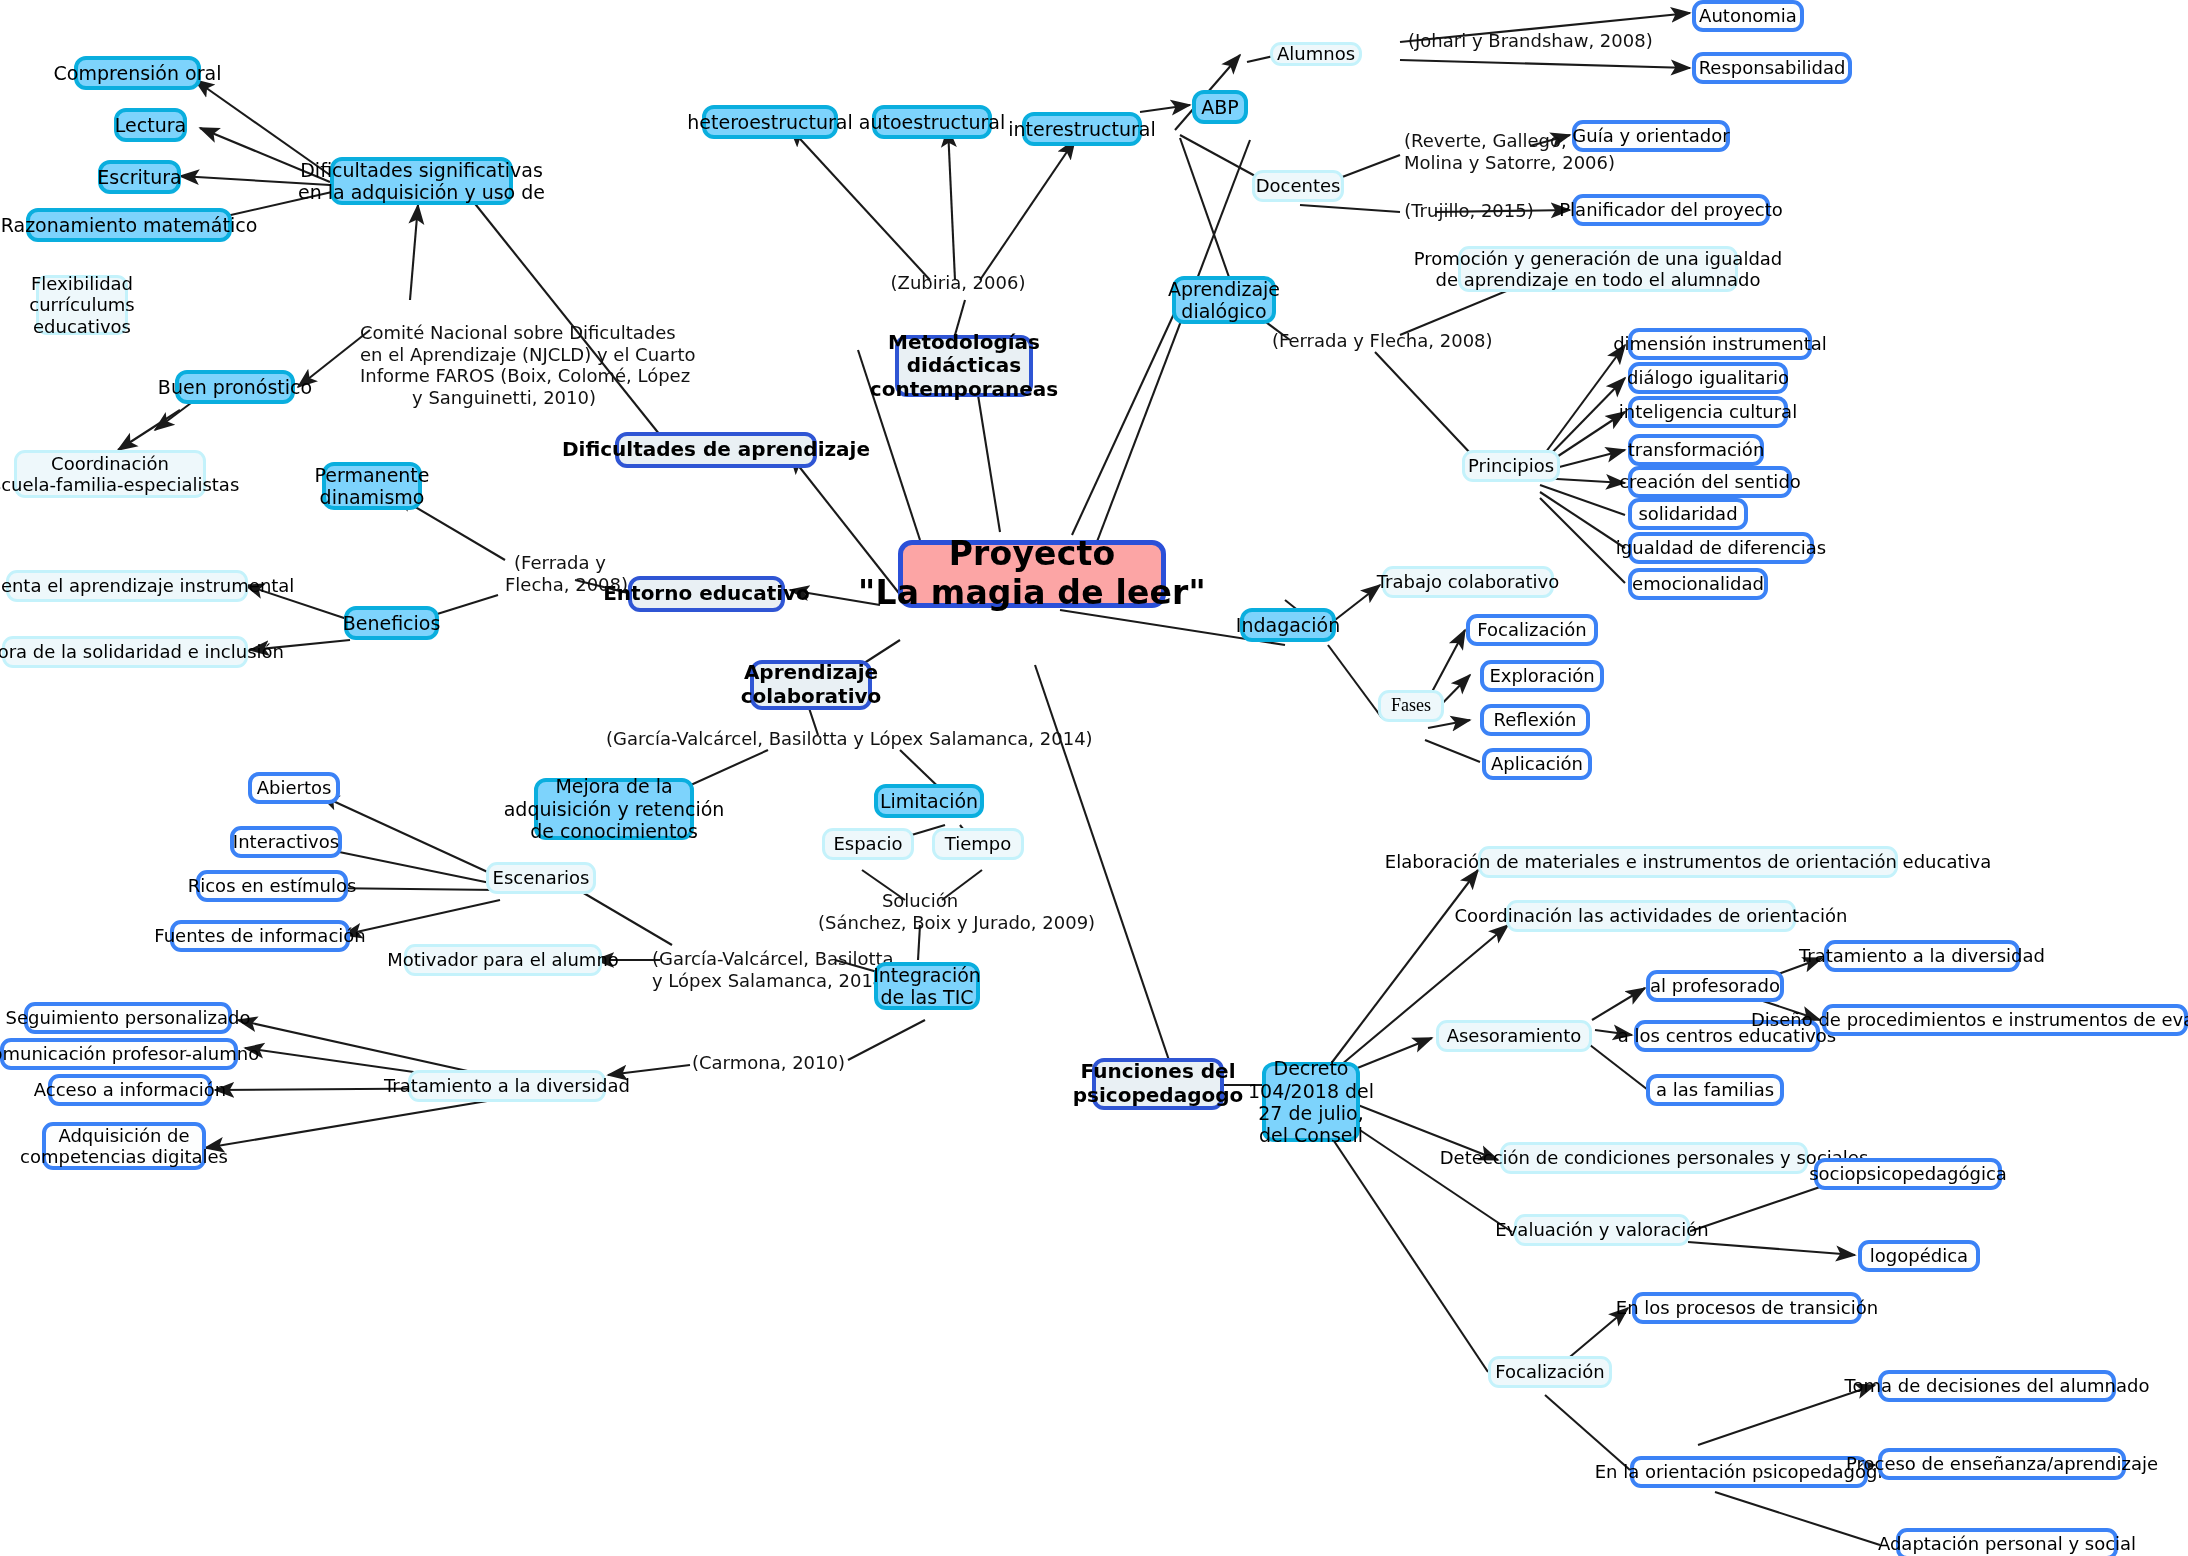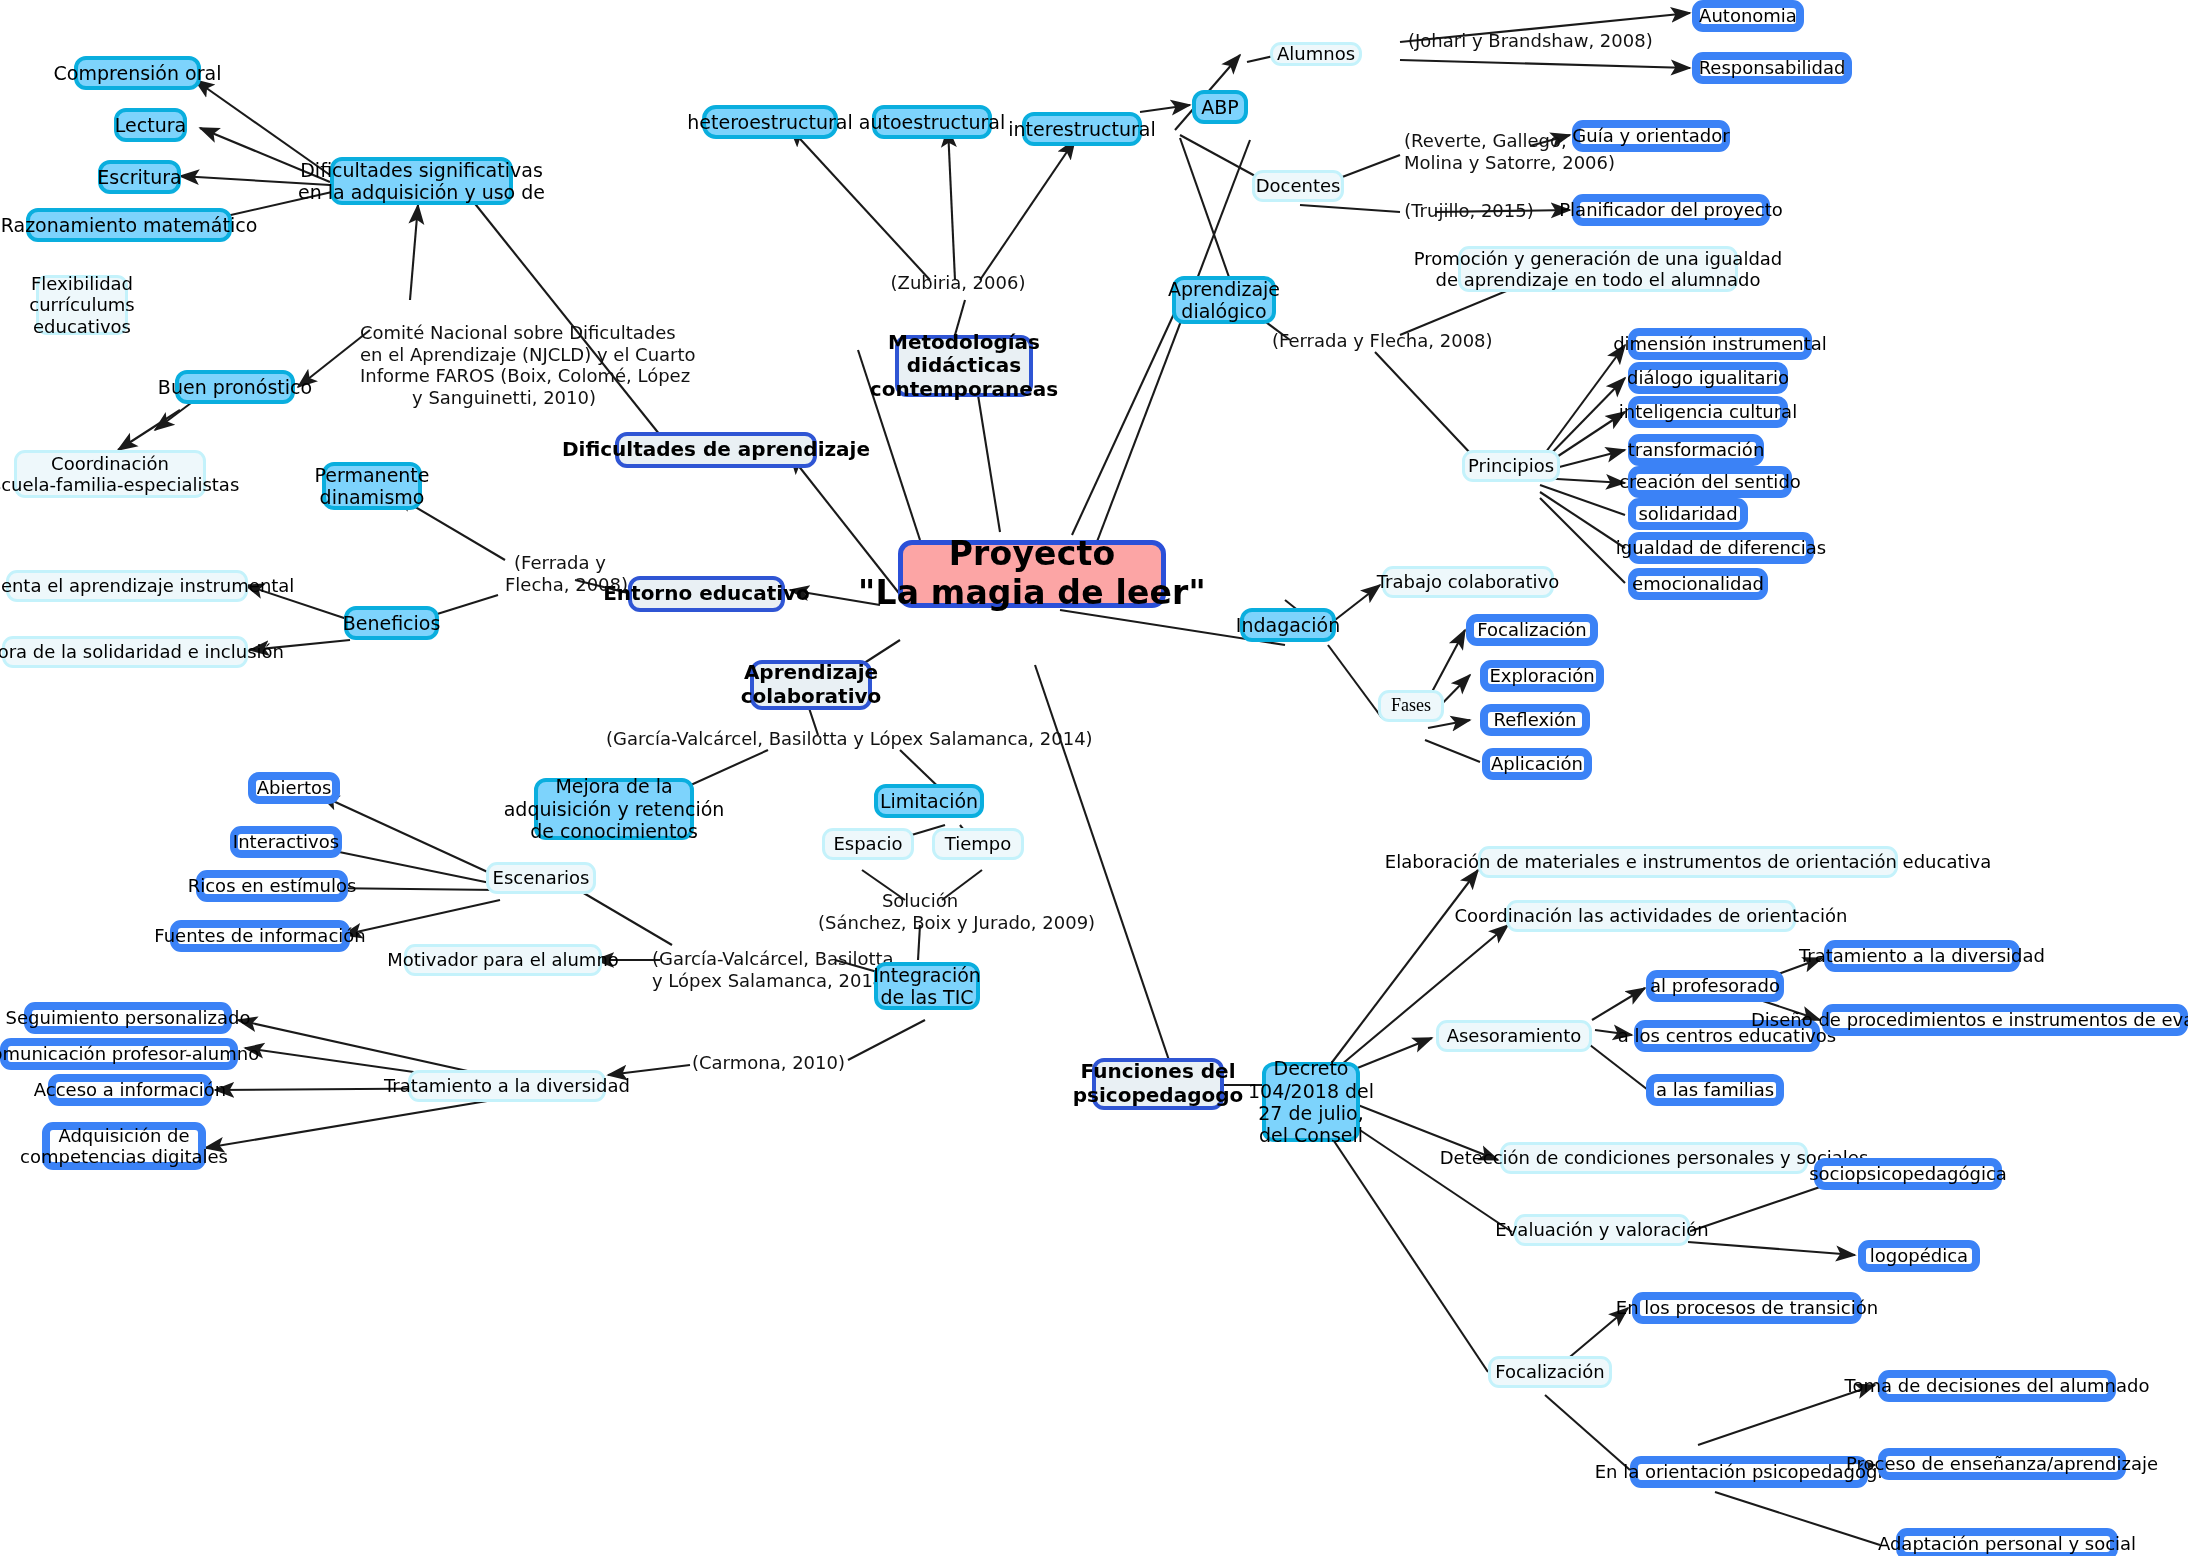--- a/index.html
+++ b/index.html
@@ -12,21 +12,21 @@
         border-radius:11px;padding:4px 9px;background:#eef3f5;color:#000;
         font-size:18px;white-space:pre;}
 
   
   .lv-root{background:#fca5a5;border:5px solid #2b50d8;border-radius:14px;
            font-weight:bold;font-size:33px;letter-spacing:.2px;}
   .lv-main{background:#e9f0f4;border:4px solid #2f55d4;border-radius:12px;
            font-weight:bold;font-size:20px;}
   .lv-strong{background:#7dd3fc;border:4px solid #0aaede;border-radius:12px;font-size:19px;}
   .lv-mid{background:#eef8fb;border:3px solid #c4f2fb;border-radius:11px;font-size:18px;}
-  .lv-soft{background:#fdfefe;border:8px solid #3b82f6;border-radius:11px;font-size:18px;}
+  .lv-soft{background:#fdfefe;border:4px solid #3b82f6;border-radius:11px;font-size:18px;}
 
   .freetext{position:absolute;font-size:18px;color:#111;text-align:center;
             line-height:1.2;white-space:pre;background:transparent;}
 </style>
 </head>
 <body>
 
 <div id="map">
 
   <svg id="wires" viewBox="0 0 2188 1556" xmlns="http://www.w3.org/2000/svg">
@@ -182,21 +182,21 @@
 
   <div class="freetext" style="left:462px;top:552px;width:110px;margin-left:43px;">(Ferrada y
 Flecha, 2008)</div>
   <div class="node lv-strong" style="left:322px;top:462px;width:100px;height:48px;">Permanente
 dinamismo</div>
   <div class="node lv-strong" style="left:344px;top:606px;width:95px;height:34px;">Beneficios</div>
   <div class="node lv-mid" style="left:6px;top:570px;width:242px;height:32px;">Aumenta el aprendizaje instrumental</div>
   <div class="node lv-mid" style="left:2px;top:636px;width:246px;height:32px;">Mejora de la solidaridad e inclusión</div>
 
   <div class="freetext" style="left:890px;top:272px;width:136px;">(Zubiria, 2006)</div>
-  <div class="node lv-strong" style="left:702px;top:105px;width:136px;height:34px;border-radius:14px;">heteroestructural</div>
+  <div class="node lv-strong" style="left:702px;top:105px;width:136px;height:34px;">heteroestructural</div>
   <div class="node lv-strong" style="left:872px;top:105px;width:120px;height:34px;">autoestructural</div>
   <div class="node lv-strong" style="left:1022px;top:112px;width:120px;height:34px;">interestructural</div>
   <div class="node lv-strong" style="left:1192px;top:90px;width:56px;height:34px;">ABP</div>
 
   <div class="node lv-mid" style="left:1270px;top:42px;width:92px;height:24px;">Alumnos</div>
   <div class="node lv-mid" style="left:1252px;top:170px;width:92px;height:32px;">Docentes</div>
 
   <div class="freetext" style="left:1408px;top:30px;width:180px;">(Johari y Brandshaw, 2008)</div>
   <div class="freetext" style="left:1404px;top:130px;width:142px;">(Reverte, Gallego,
 Molina y Satorre, 2006)</div>

